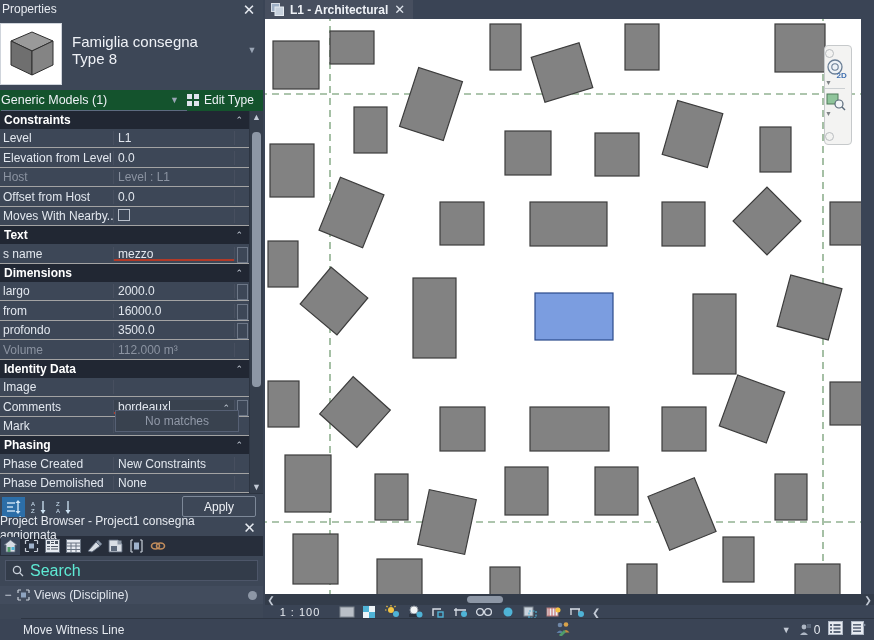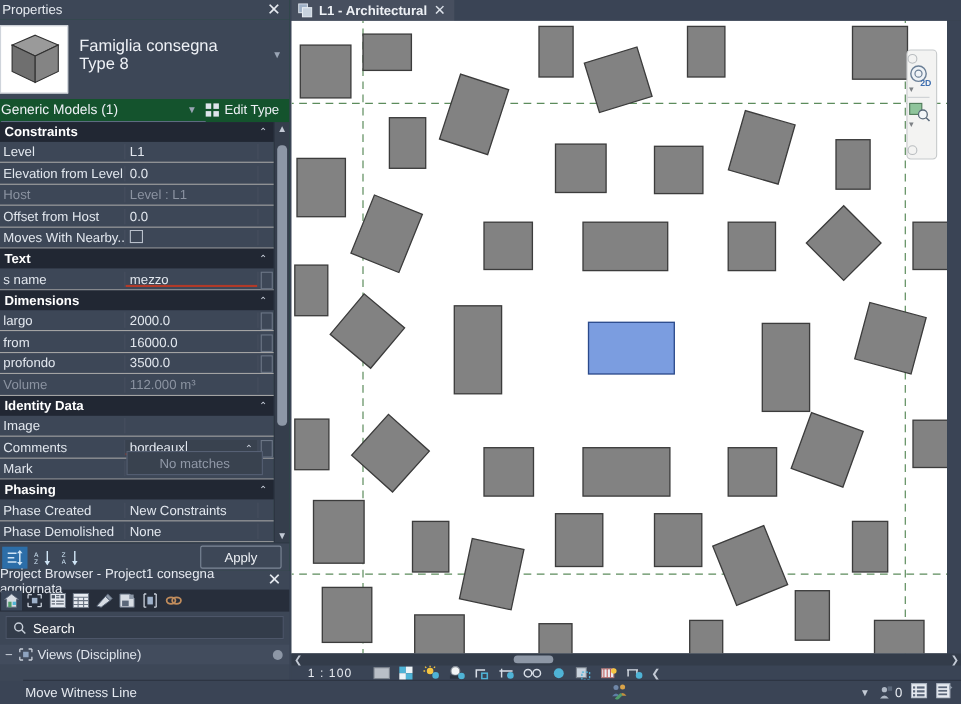--- a/index.html
+++ b/index.html
@@ -134,21 +134,21 @@
   .br-title{height:17px;display:flex;align-items:center;font-size:12px;color:#e6eaf0;}
   .br-toolbar{
     height:20px;background:#272e3b;display:flex;align-items:center;gap:2px;padding-left:1px;
   }
   .tbi{width:19px;height:18px;display:flex;align-items:center;justify-content:center;cursor:pointer;}
   .tbi.sel{background:#3b475a;}
   .br-search{
     margin:4px 5px 0 5px;height:19px;background:#333c4a;border:1px solid #4d real;
     border:1px solid #4d5669;display:flex;align-items:center;gap:6px;padding-left:6px;
   }
-  .br-search .ph{color:#ffffff;font-size:12px;text-align:center;}
+  .br-search .ph{color:#5eead4;font-size:16px;text-align:center;}
   .br-tree-row{
     margin-top:5px;height:18px;display:flex;align-items:center;gap:4px;
     background:#424c5d;padding-left:3px;
   }
   .tree-minus{width:10px;text-align:center;color:#cdd4de;font-size:12px;}
   .tree-dot{width:9px;height:9px;border-radius:50%;background:#8d97a6;margin-left:auto;margin-right:6px;}
 
   
   #statusbar{
     position:absolute;left:0;bottom:0;width:874px;height:21px;

